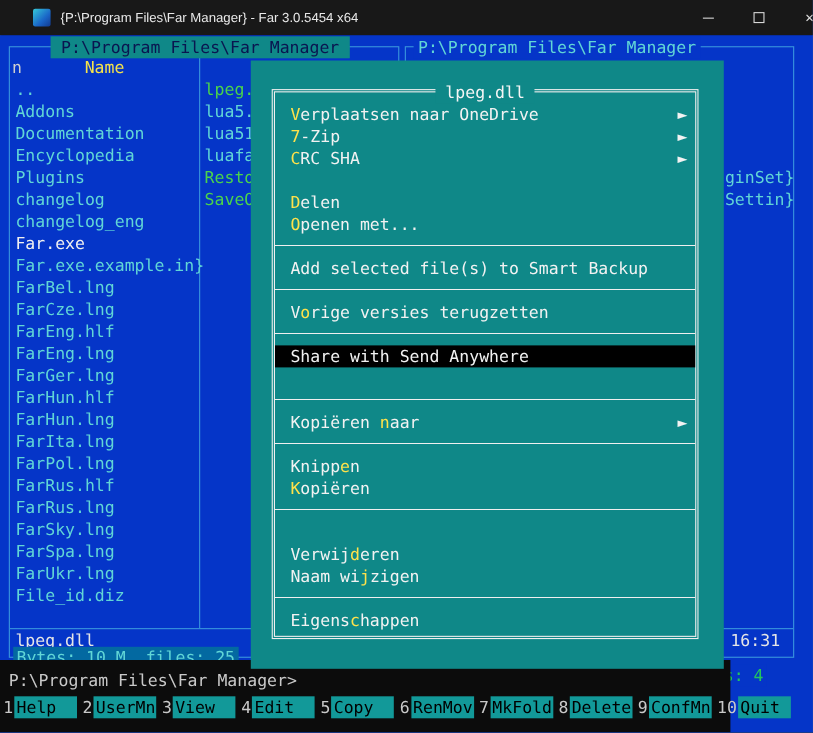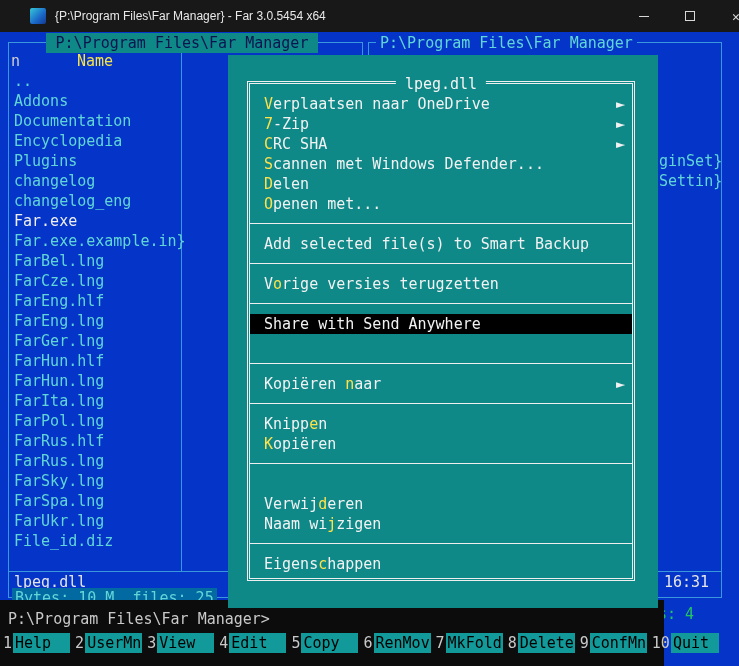--- a/index.html
+++ b/index.html
@@ -116,38 +116,45 @@
         <div class="file-row c-cyan">FarHun.lng</div>
         <div class="file-row c-cyan">FarIta.lng</div>
         <div class="file-row c-cyan">FarPol.lng</div>
         <div class="file-row c-cyan">FarRus.hlf</div>
         <div class="file-row c-cyan">FarRus.lng</div>
         <div class="file-row c-cyan">FarSky.lng</div>
         <div class="file-row c-cyan">FarSpa.lng</div>
         <div class="file-row c-cyan">FarUkr.lng</div>
         <div class="file-row c-cyan">File_id.diz</div>
       </div>
+    <div class="files-col2">
+        <div class="file-row c-green">lpeg.</div>
+        <div class="file-row c-cyan">lua5.</div>
+        <div class="file-row c-cyan">lua51</div>
+        <div class="file-row c-cyan">luafa</div>
+        <div class="file-row c-green">Resto</div>
+        <div class="file-row c-green">SaveO</div>
+      </div>
     <div class="right-frags">
         <div class="frag" style="top: 80px;">ginSet}</div>
         <div class="frag" style="top: 100px;">Settin}</div>
       </div>
 
     <div class="status-name">lpeg.dll</div>
     <div class="status-size">49152</div>
     <div class="status-time">16:31</div>
     <div class="totals-left">Bytes: 10 M, files: 25</div>
     <div class="totals-right">s: 4</div>
 
     <div class="menu-backdrop">
       <div class="menu-box">
         <div class="menu-title">lpeg.dll</div>
       <div class="menu-row" style="top: 10px;"><span class="hot">V</span>erplaatsen naar OneDrive<span class="arrow">►</span></div>
           <div class="menu-row" style="top: 30px;"><span class="hot">7</span>-Zip<span class="arrow">►</span></div>
           <div class="menu-row" style="top: 50px;"><span class="hot">C</span>RC SHA<span class="arrow">►</span></div>
-          <div class="menu-row" style="top: 70px;"><span class="hot">S</span>cannen met Windows Defender...</div>
           <div class="menu-row" style="top: 90px;"><span class="hot">D</span>elen</div>
           <div class="menu-row" style="top: 110px;"><span class="hot">O</span>penen met...</div>
           <div class="menu-sep" style="top: 130px;"></div>
           <div class="menu-row" style="top: 150px;">Add selected file(s) to Smart Backup</div>
           <div class="menu-sep" style="top: 170px;"></div>
           <div class="menu-row" style="top: 190px;">V<span class="hot">o</span>rige versies terugzetten</div>
           <div class="menu-sep" style="top: 210px;"></div>
           <div class="menu-row selected" style="top: 230px;">Share with Send Anywhere</div>
           <div class="menu-sep" style="top: 270px;"></div>
           <div class="menu-row" style="top: 290px;">Kopiëren <span class="hot">n</span>aar<span class="arrow">►</span></div>

